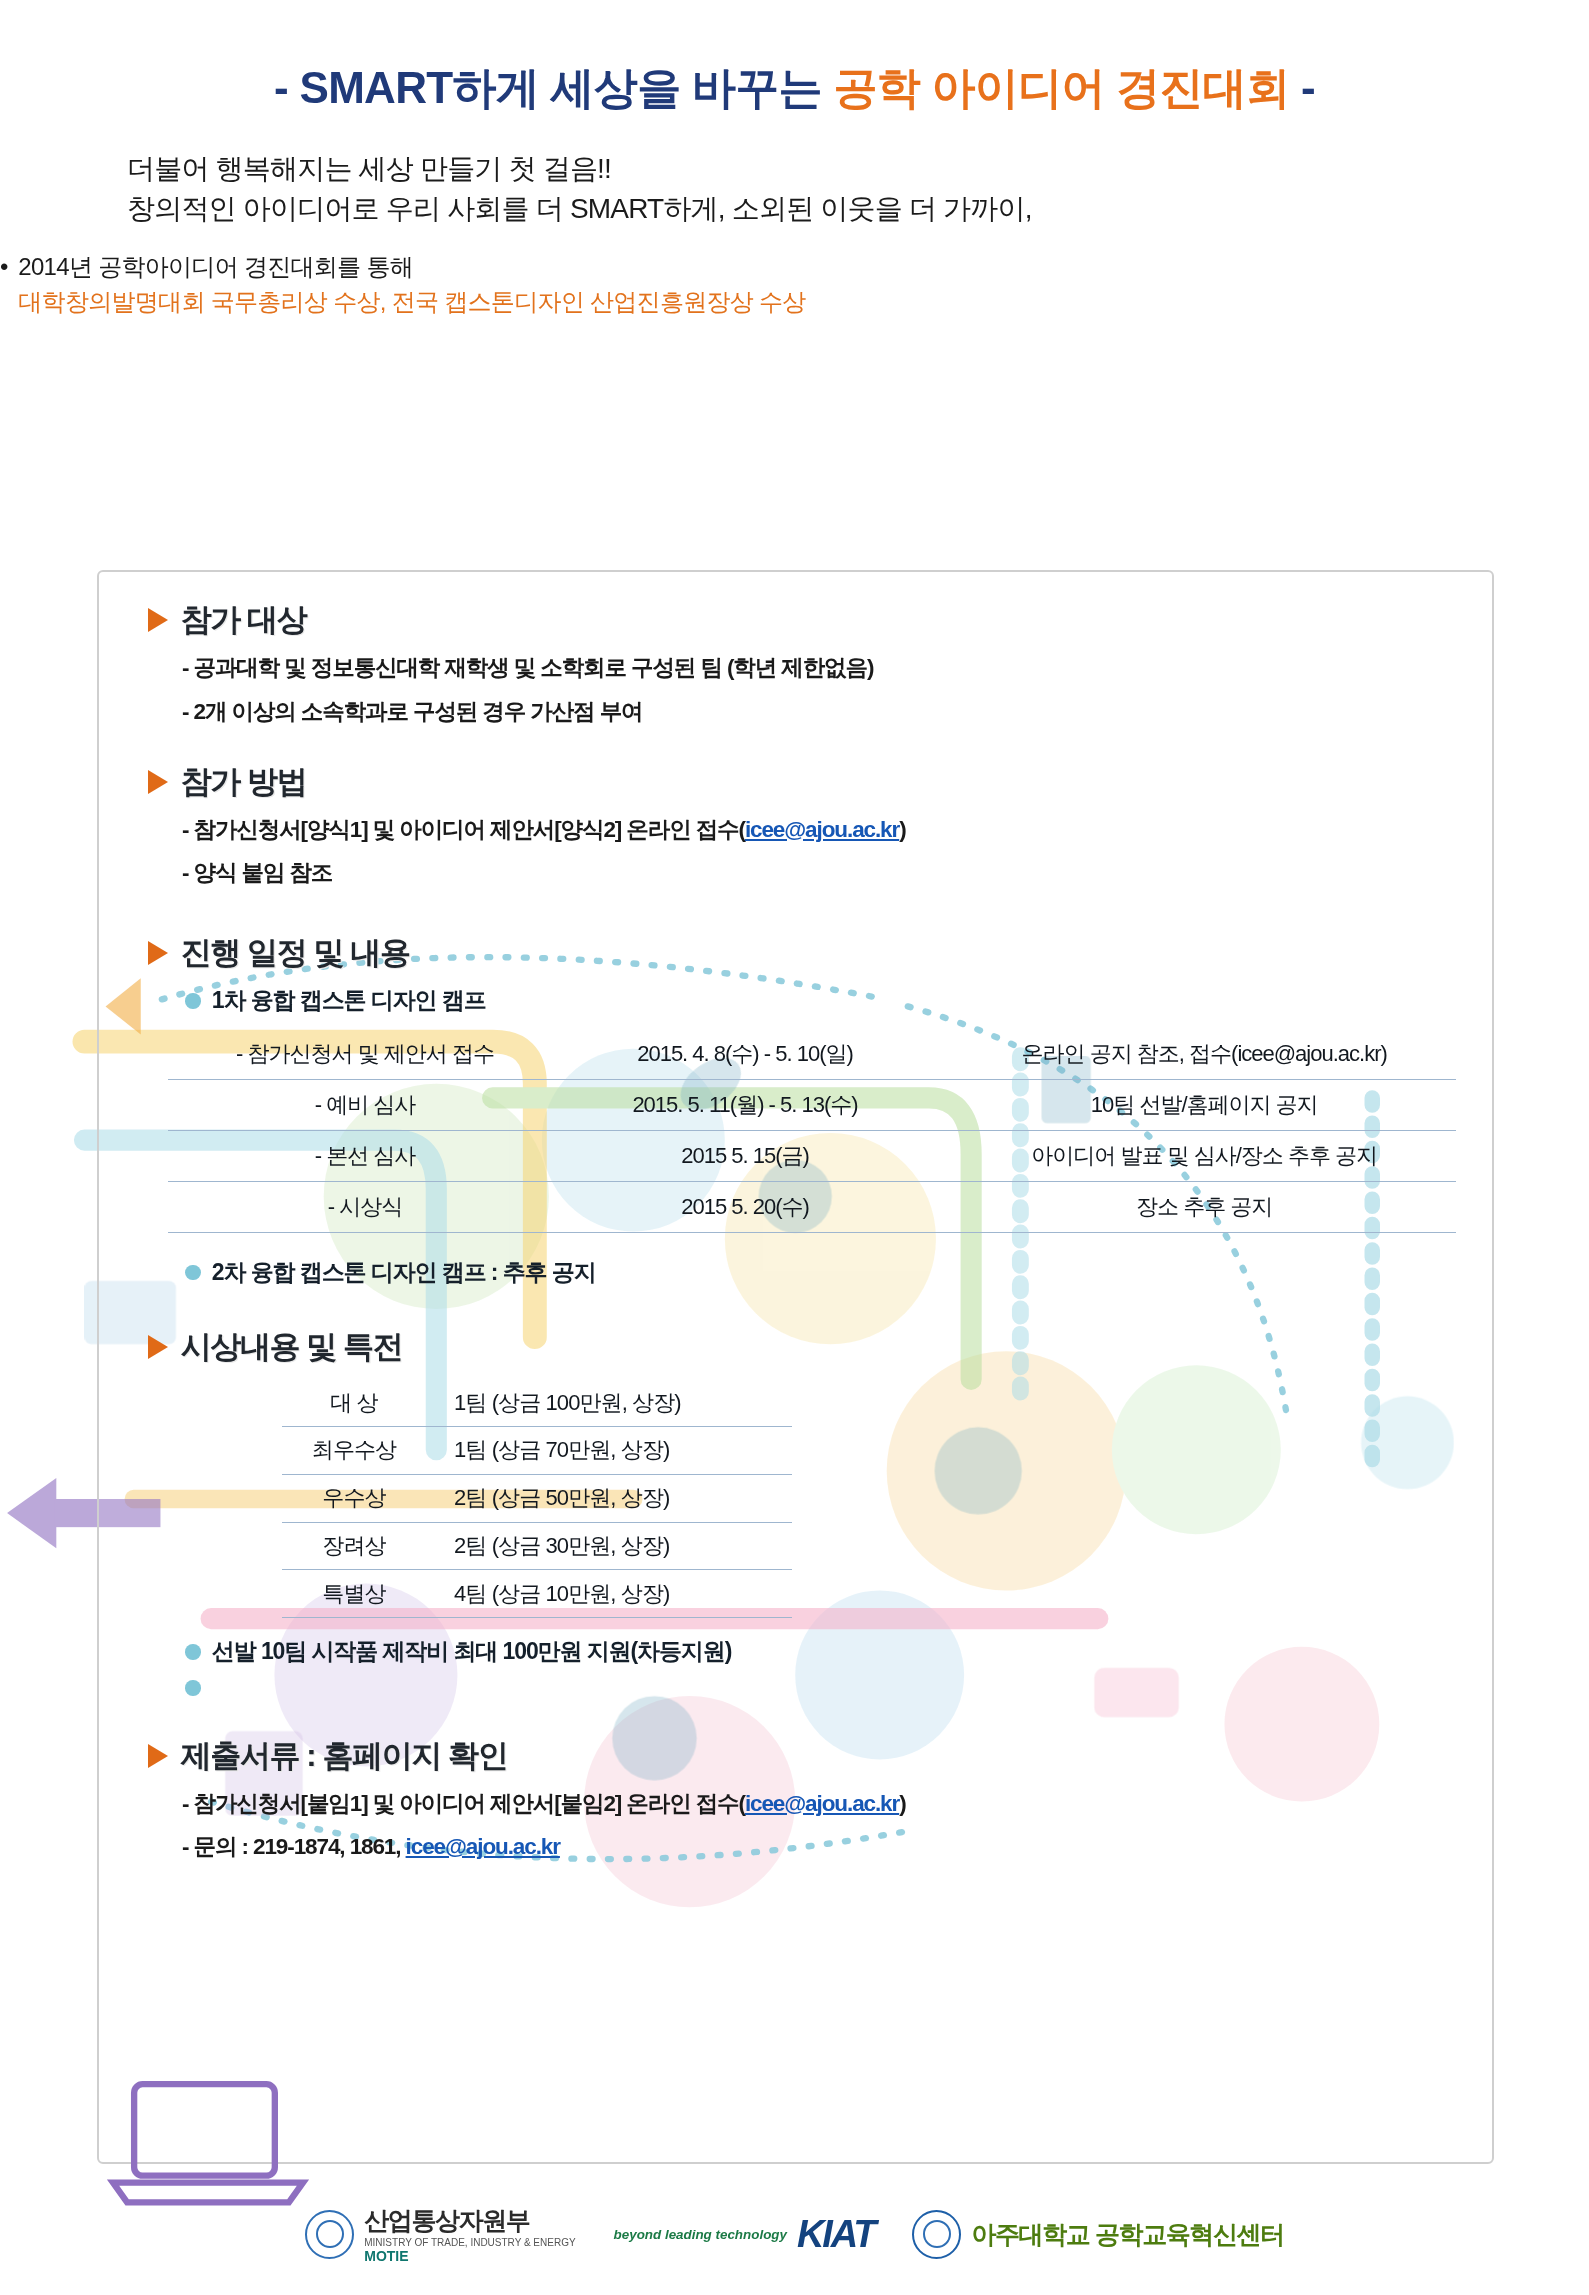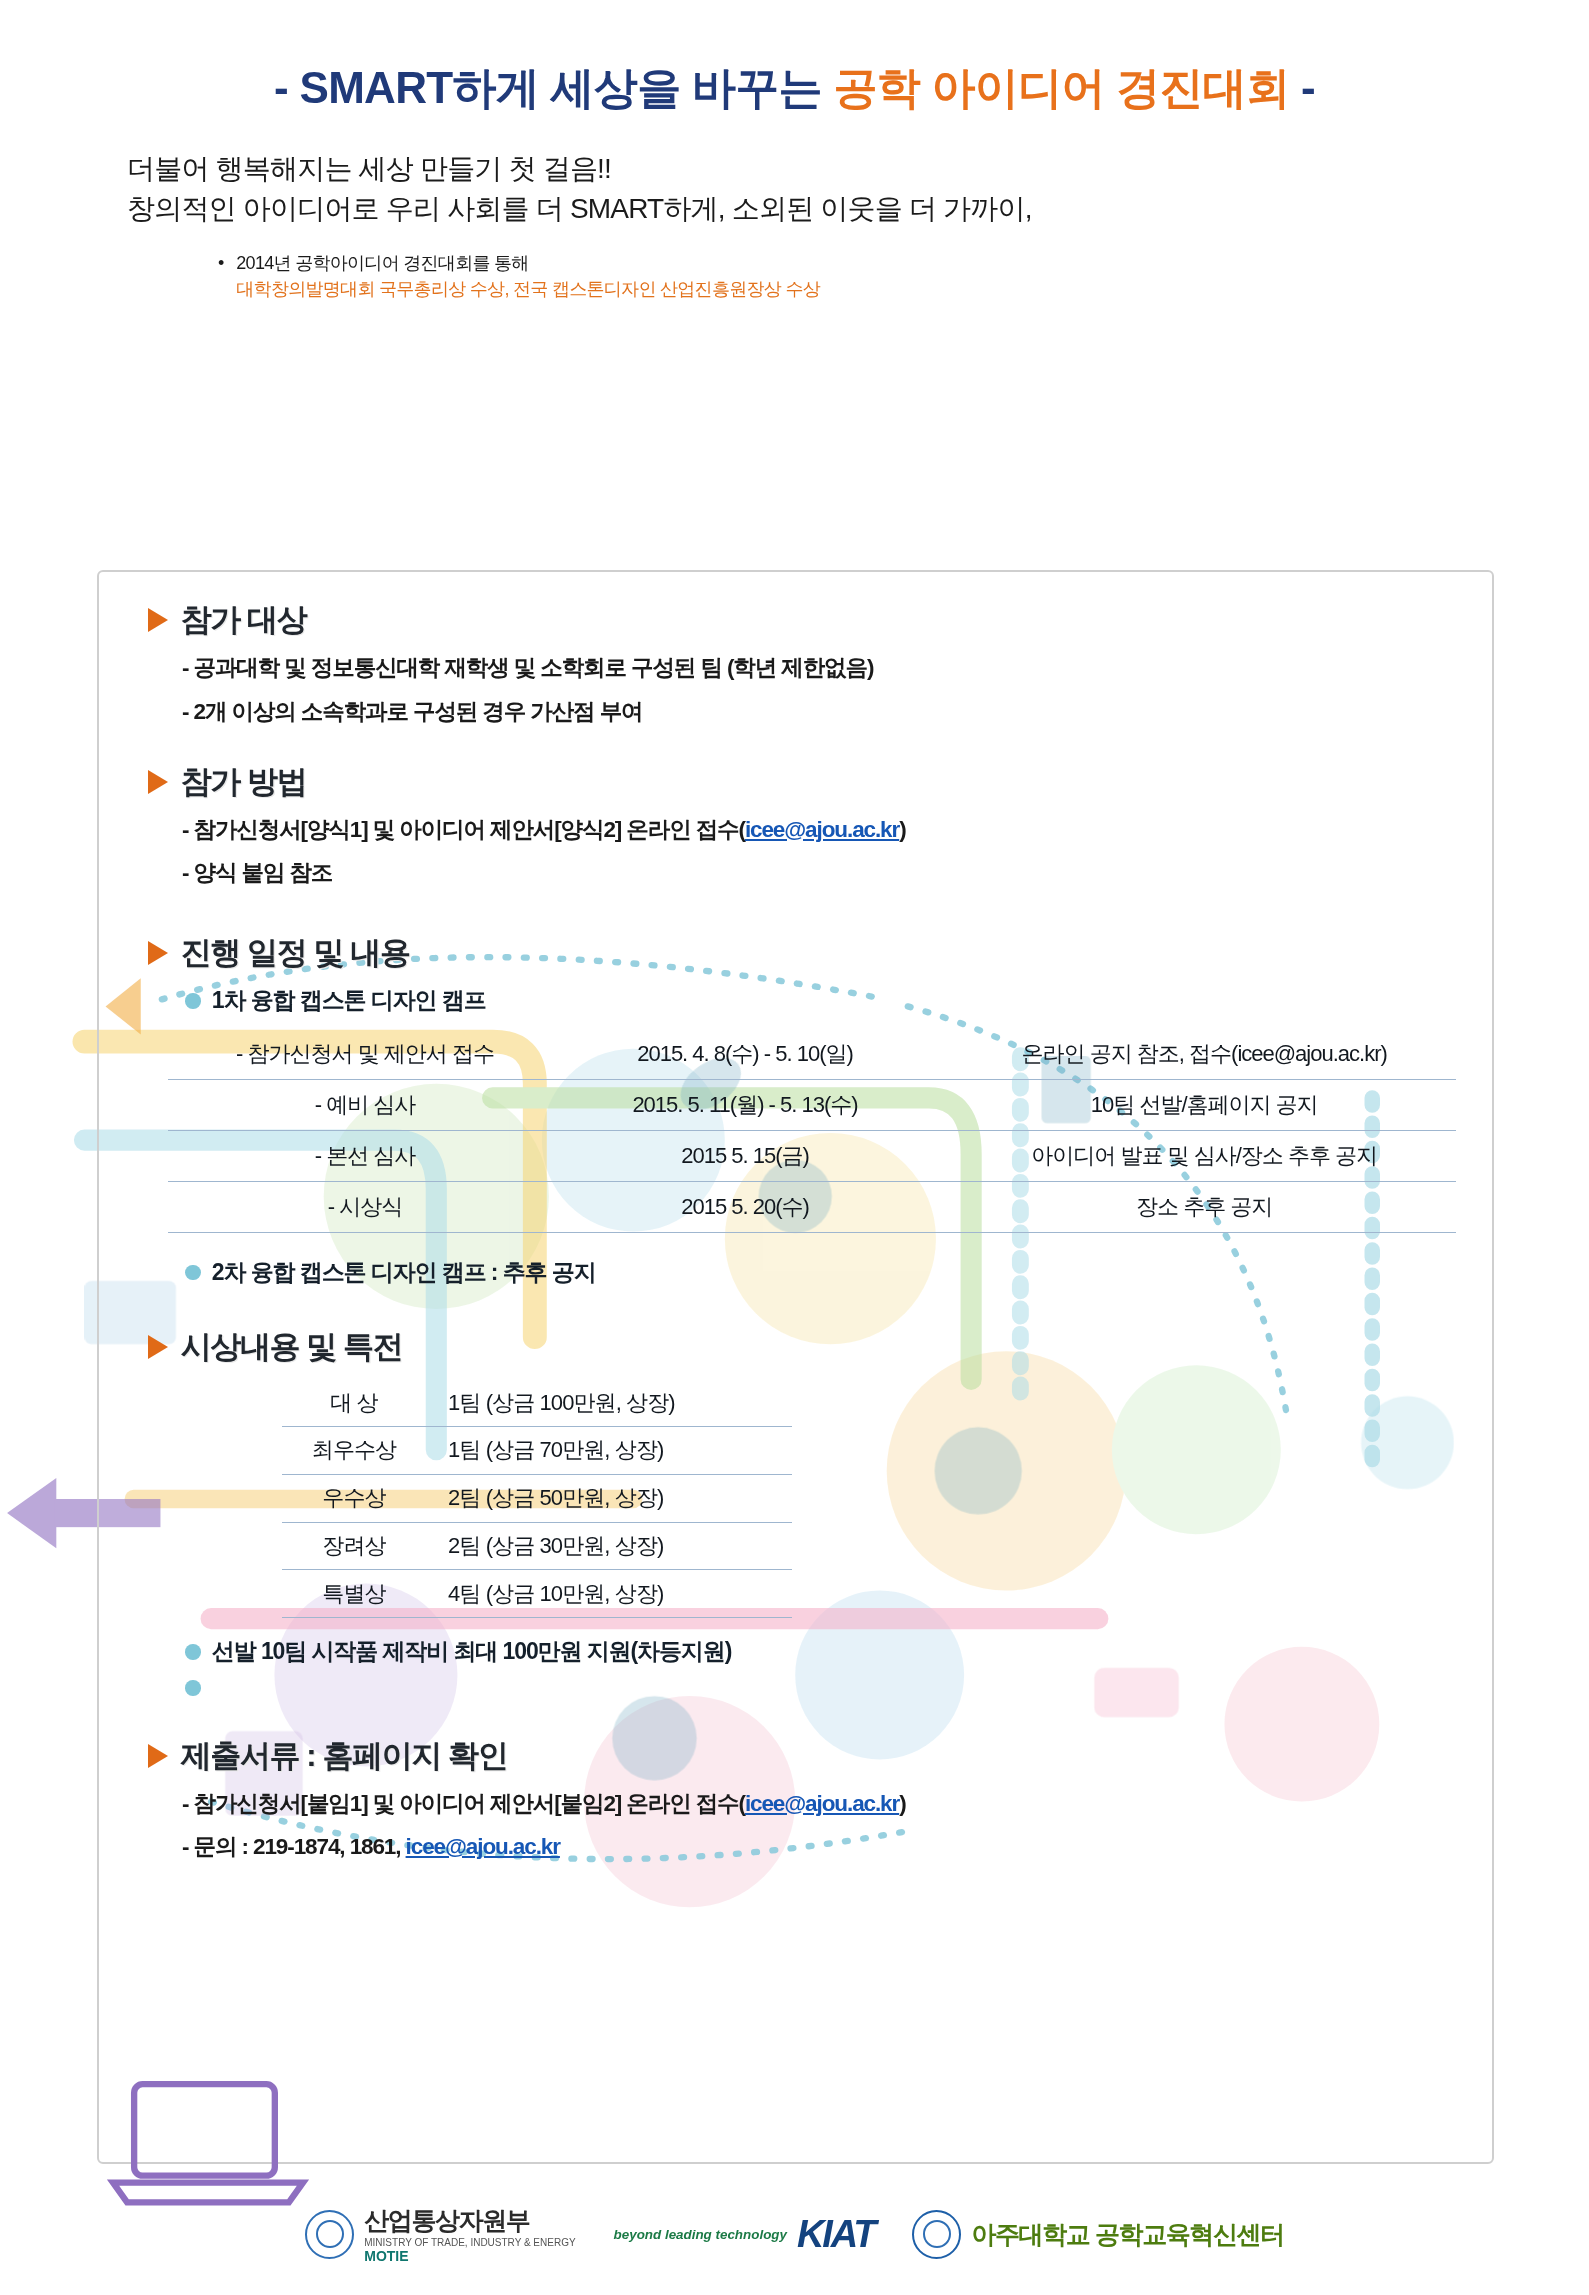--- a/index.html
+++ b/index.html
@@ -33,23 +33,22 @@
   .lead {
     margin:31px 0 0 0;
     padding:0 127px 0 127px;
     text-align:left;
     font-size:28px; color:#1b1b1b; line-height:1.42;
     letter-spacing:-0.8px;
   }
 
   .bulletnote {
     margin-top:21px;
-    padding-left:218px;
     text-align:left;
-    font-size:18px; line-height:1.45; letter-spacing:-0.7px;
+    font-size:24px; line-height:1.45; letter-spacing:-0.7px;
     color:#1b1b1b;
   }
   .bulletnote .dot { display:inline-block; width:18.3px; }
   .bulletnote .orange { color:#e2721c; display:block; padding-left:18.3px; }
 
   
   .panel {
     position:absolute;
     left:97px; top:570px;
     width:1397px; height:1594px;
@@ -104,21 +103,21 @@
   .sched td.c3 { padding-left:30px; }
 
   
   .award { margin:11.3px 0 0 134px; }
   .award td {
     font-size:22px; letter-spacing:-0.9px; color:#12181f;
     padding:8.4px 7px; border-bottom:1.4px solid #9fb6cf;
     white-space:nowrap;
   }
   .award td.k { width:144px; text-align:center; }
-  .award td.v { width:366px; padding-left:22px; }
+  .award td.v { width:366px; padding-left:28px; }
 
   
   .footer {
     position:absolute; left:0; right:0; bottom:31px;
     display:flex; align-items:center; justify-content:center;
     gap:38px;
   }
   .logo { display:flex; align-items:center; gap:10px; }
   .seal {
     width:49px;height:49px;border-radius:50%;

